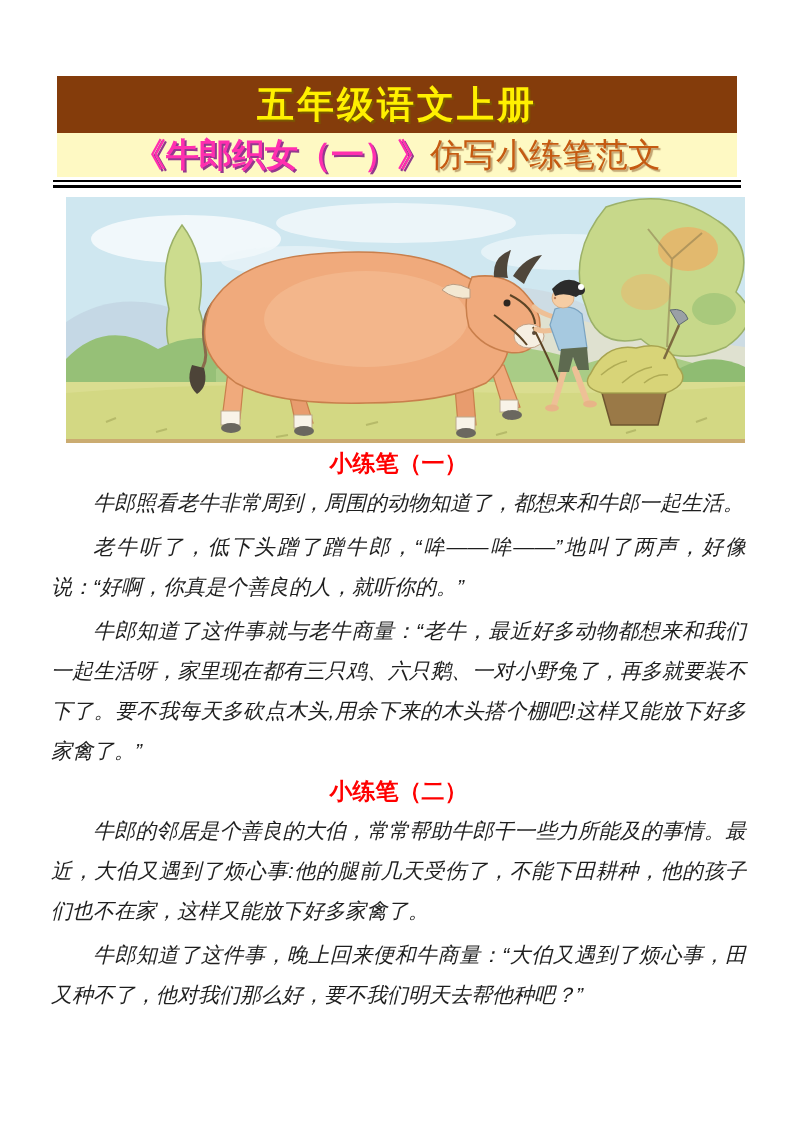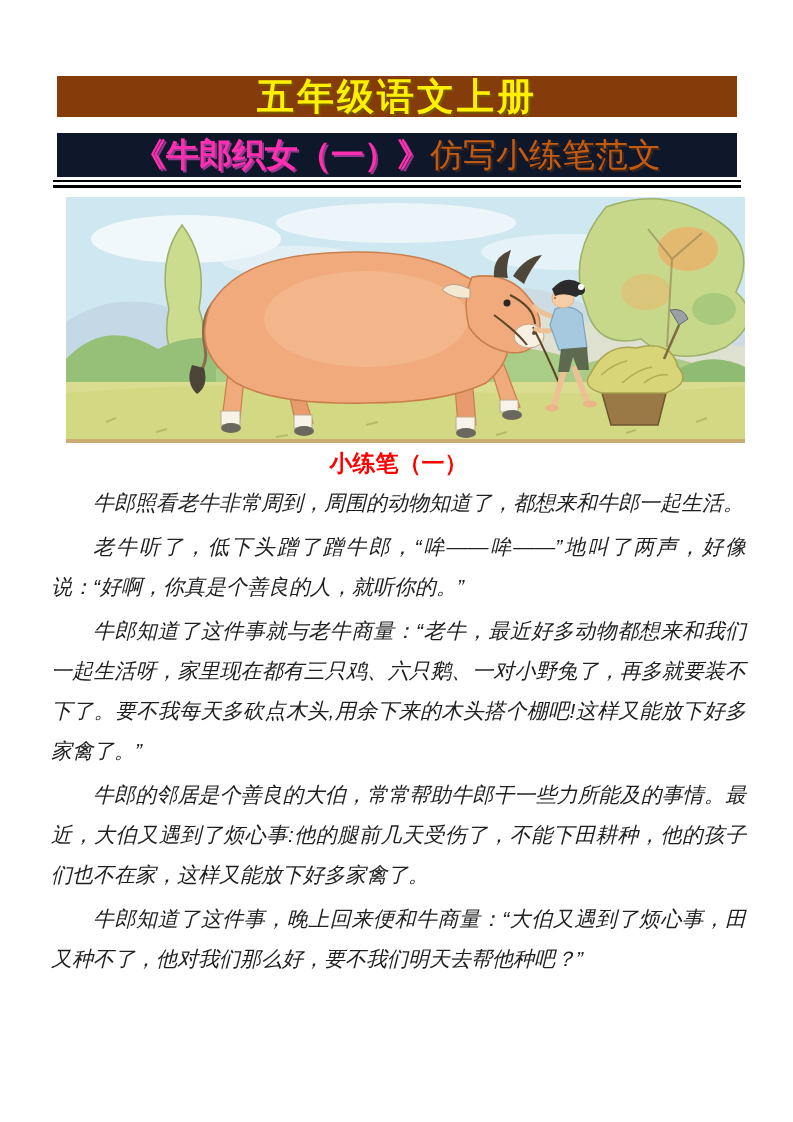--- a/index.html
+++ b/index.html
@@ -1,32 +1,32 @@
 <!DOCTYPE html>
 <html><head>
 <meta charset="utf-8">
 <style>
   html,body{margin:0;padding:0;background:#ffffff;}
   body{font-family:"Liberation Sans","DejaVu Sans",sans-serif;}
   .sheet{position:relative;width:793px;height:1122px;background:#ffffff;overflow:hidden;}
 
   
   .banner-top{
-    position:absolute;left:57px;top:76px;width:680px;height:41px;
+    position:absolute;left:57px;top:76px;width:680px;height:57px;
     background:#843C0B;display:flex;align-items:center;justify-content:center;
   }
   .banner-top .t{
     font-size:37px;font-weight:bold;color:#FFF000;letter-spacing:3px;
     text-shadow:2px 2px 1px #7a5c00;
   }
 
   
   .banner-sub{
     position:absolute;left:57px;top:133px;width:680px;height:44px;
-    background:#0f172a;display:flex;align-items:center;justify-content:center;
+    background:#fef9c3;display:flex;align-items:center;justify-content:center;
     white-space:nowrap;
   }
   .banner-sub .p1{
     font-size:33px;font-weight:bold;color:#FF2FAF;
     text-shadow:2px 2px 0 #93388d;
   }
   .banner-sub .p2{
     font-size:33px;font-weight:normal;color:#C55A11;
     text-shadow:2px 2px 1px rgba(120,60,15,.45);
   }
@@ -148,17 +148,18 @@
       <circle cx="515" cy="90" r="3" fill="#ffffff"></circle>
       <circle cx="489" cy="101" r="1.2" fill="#b97d5a"></circle>
     </svg>
   </div>
 
   <div class="content">
     <h2>小练笔（一）</h2>
     <p>牛郎照看老牛非常周到，周围的动物知道了，都想来和牛郎一起生活。</p>
     <p>老牛听了，低下头蹭了蹭牛郎，“哞——哞——”地叫了两声，好像说：“好啊，你真是个善良的人，就听你的。”</p>
     <p>牛郎知道了这件事就与老牛商量：“老牛，最近好多动物都想来和我们一起生活呀，家里现在都有三只鸡、六只鹅、一对小野兔了，再多就要装不下了。要不我每天多砍点木头,用余下来的木头搭个棚吧!这样又能放下好多家禽了。”</p>
+    <h2>小练笔（二）</h2>
     <p>牛郎的邻居是个善良的大伯，常常帮助牛郎干一些力所能及的事情。最近，大伯又遇到了烦心事:他的腿前几天受伤了，不能下田耕种，他的孩子们也不在家，这样又能放下好多家禽了。</p>
     <p>牛郎知道了这件事，晚上回来便和牛商量：“大伯又遇到了烦心事，田又种不了，他对我们那么好，要不我们明天去帮他种吧？”</p>
   </div>
 
 </div>
 
 </body></html>

